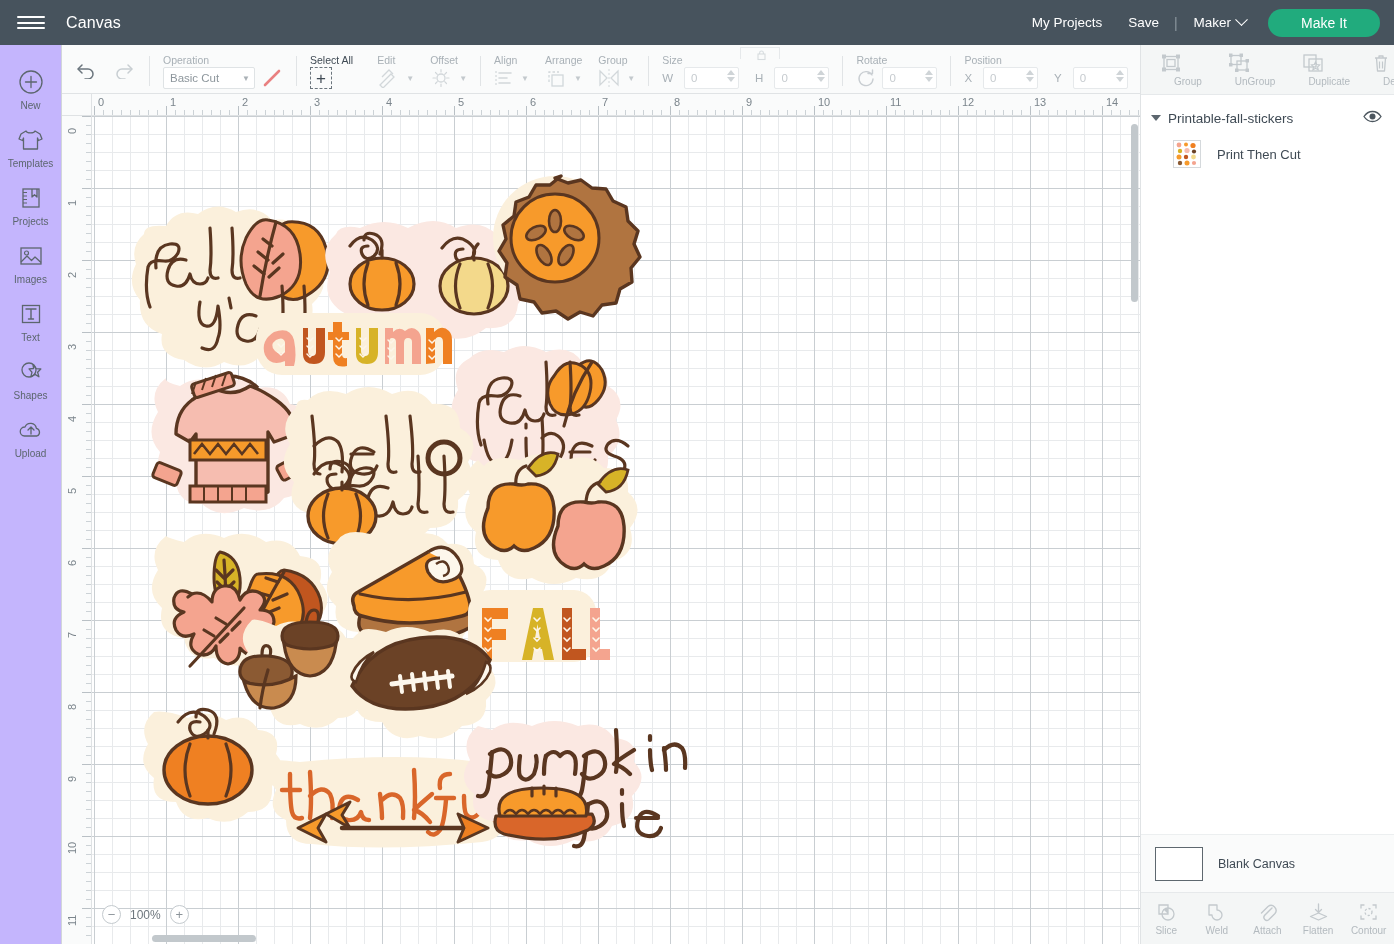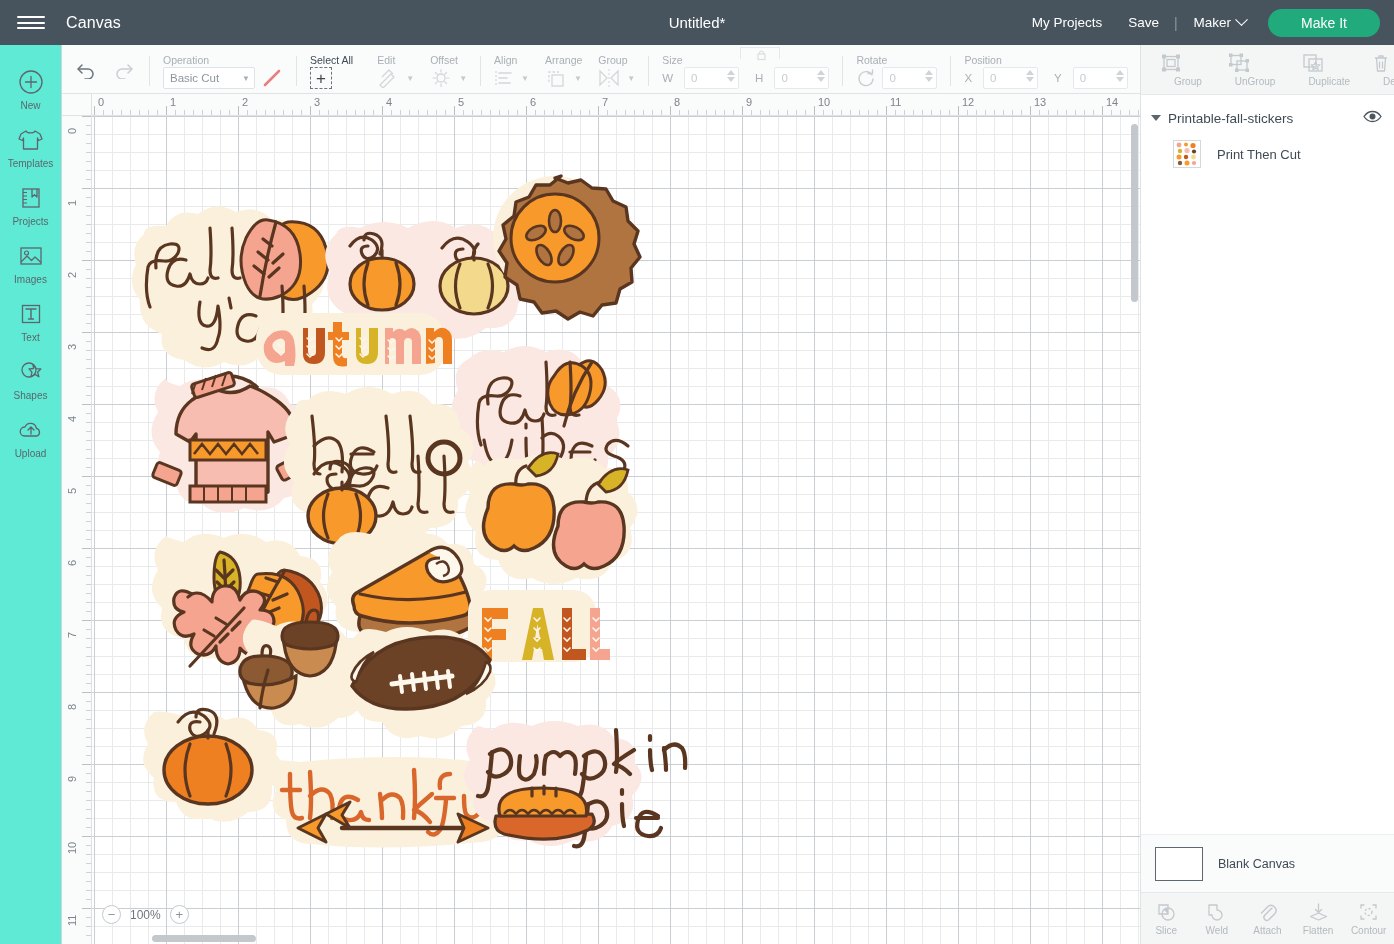--- a/index.html
+++ b/index.html
@@ -25,21 +25,21 @@
   .machine{ color:#fff; font-size:13.5px; padding:0 6px 0 14px; cursor:pointer;}
   .chev{ display:inline-block; width:9px; height:9px; border-right:1.6px solid #fff; border-bottom:1.6px solid #fff; transform:rotate(45deg) translate(-2px,-2px); margin-left:6px;}
   .makeit{
     background:#21ab7d; color:#fff; border:none; border-radius:18px;
     height:28px; padding:0 33px; font-size:14px; cursor:pointer; margin-left:16px;
     font-family:"Liberation Sans", sans-serif;
   }
   
   .rail{
     position:absolute; left:0; top:45px; width:62px; bottom:0;
-    background:#5eead4; border-right:1px solid #d2d6d9;
+    background:#c4b5fd; border-right:1px solid #d2d6d9;
     display:flex; flex-direction:column; align-items:center; padding-top:14px;
   }
   .rail-item{ width:62px; padding:9px 0 6px; display:flex; flex-direction:column; align-items:center; cursor:pointer;}
   .rail-item .lbl{ font-size:10px; color:#5c666e; margin-top:4px;}
   .rail-ico{ width:28px; height:28px; display:flex; align-items:center; justify-content:center;}
   
   .toolbar{
     position:absolute; left:62px; top:45px; right:254px; height:49px;
     background:#fafbfb; border-bottom:1px solid #e0e3e5;
     display:flex; align-items:flex-start; padding-left:14px;
@@ -156,21 +156,20 @@
 
 <div class="topbar">
   <div class="hamburger">
     <div>
         <span></span>
         <span></span>
         <span></span>
       </div>
   </div>
   <div class="topbar-title">Canvas</div>
-  <div class="doc-title">Untitled*</div>
   <div class="topbar-right">
     <a>My Projects</a>
     <a>Save</a>
     <span class="topbar-sep">|</span>
     <span class="machine"><span>Maker</span><i class="chev"></i></span>
     <button class="makeit">Make It</button>
   </div>
 </div>
 
 <div class="rail">

